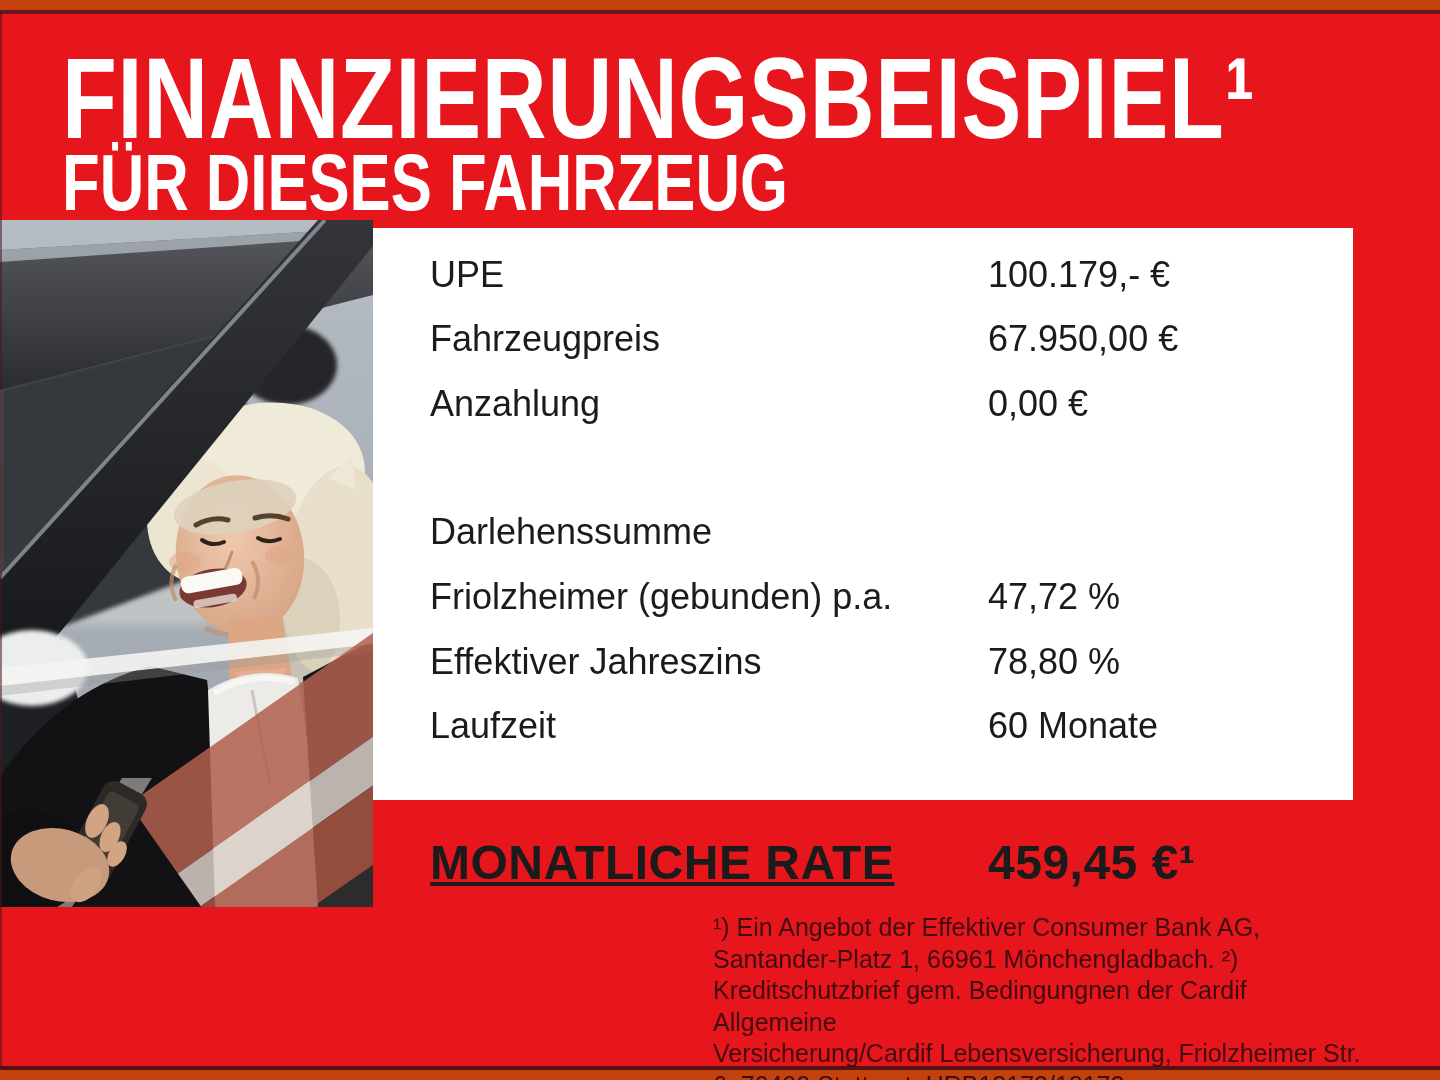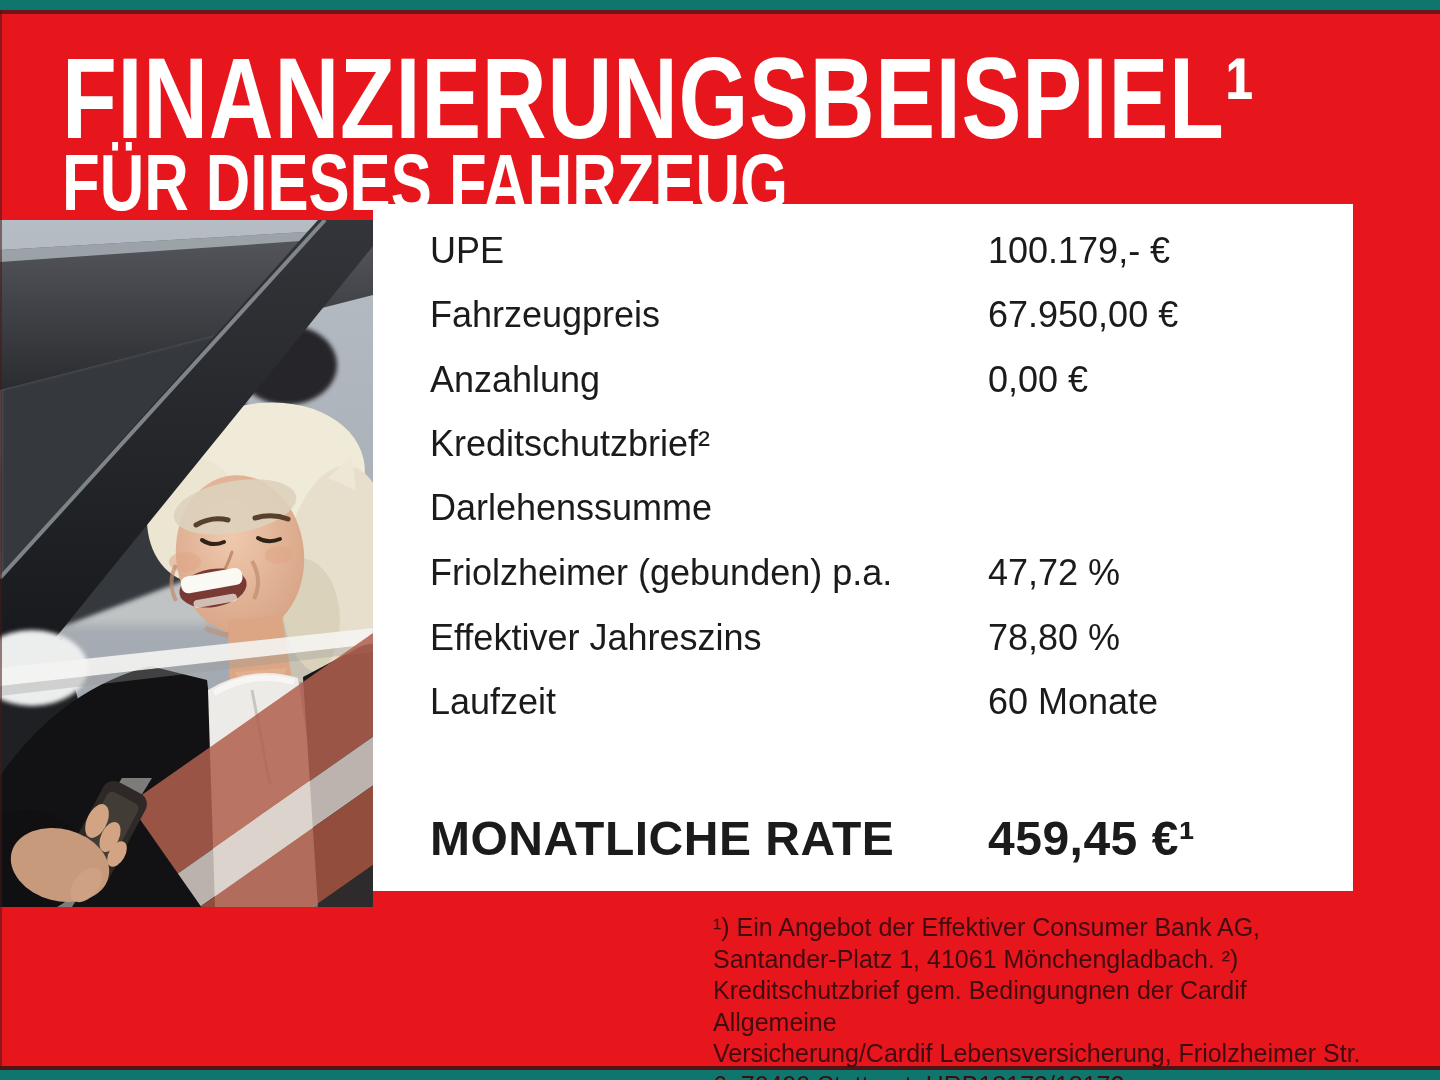--- a/index.html
+++ b/index.html
@@ -6,21 +6,21 @@
     --background-red:#e7161d;
     --rule-dark-top:#6b161a;
     --rule-dark-bottom:#551114;
     --panel-white:#ffffff;
     --table-text:#1b1b1b;
     --header-text:#ffffff;
     --footnote-text:#3f0c10;
   }
   html,body{margin:0;padding:0;background:#888;}
   .stage{
-    position:relative;width:1440px;height:1080px;background:#0f766e;
+    position:relative;width:1440px;height:1080px;background:#c2410c;
     overflow:hidden;font-family:"Liberation Sans",sans-serif;
   }
   .red-area{
     position:absolute;left:0;top:10px;width:1440px;height:1060px;
     background:var(--background-red);
     border-top:4px solid var(--rule-dark-top);
     border-bottom:4px solid var(--rule-dark-bottom);
     box-sizing:border-box;
   }
   .left-edge{
@@ -37,37 +37,37 @@
     position:absolute;left:62px;top:143px;z-index:5;
     color:var(--header-text);font-weight:bold;font-size:79px;line-height:1.02;
     white-space:nowrap;transform:scaleX(.78);transform-origin:left top;
   }
   .photo{
     position:absolute;left:0;top:220px;width:373px;height:687px;
     overflow:hidden;z-index:6;background:#9aa1a8;
   }
   .photo svg{display:block;width:100%;height:100%;}
   .panel{
-    position:absolute;left:373px;top:204px;width:980px;height:687px;
+    position:absolute;left:373px;top:228px;width:980px;height:572px;
     background:var(--panel-white);z-index:6;
   }
   .row{
     position:absolute;left:57px;width:910px;height:64px;
     display:flex;align-items:center;
     font-size:36px;color:var(--table-text);
   }
   .row .lab{width:558px;flex:0 0 558px;}
   .row .val{white-space:nowrap;}
   .row.r0{top:15px}.row.r1{top:79px}.row.r2{top:144px}.row.r3{top:208px}
   .row.r4{top:272px}.row.r5{top:337px}.row.r6{top:402px}.row.r7{top:466px}
   .row.r8{top:533px}
   .row.highlight{
     top:596px;height:76px;font-size:48px;font-weight:bold;letter-spacing:.5px;
   }
-  .row.highlight .lab{width:558px;flex:0 0 558px;}
+  .row.highlight .lab{width:558px;flex:0 0 558px;text-decoration:underline;}
   .foot{
     position:absolute;left:713px;top:912px;width:660px;z-index:5;
     font-size:25px;line-height:31.5px;color:var(--footnote-text);
   }
 </style>
 </head>
 <body>
 
 <div class="stage">
 
@@ -187,24 +187,20 @@
       <span class="val">100.179,- €</span>
     </div>
     <div class="row r1">
       <span class="lab">Fahrzeugpreis</span>
       <span class="val">67.950,00 €</span>
     </div>
     <div class="row r2">
       <span class="lab">Anzahlung</span>
       <span class="val">0,00 €</span>
     </div>
-    <div class="row r3">
-      <span class="lab">Kreditschutzbrief²</span>
-      <span class="val"></span>
-    </div>
     <div class="row r4">
       <span class="lab">Darlehenssumme</span>
     </div>
     <div class="row r5">
       <span class="lab">Friolzheimer (gebunden) p.a.</span>
       <span class="val">47,72 %</span>
     </div>
     <div class="row r6">
       <span class="lab">Effektiver Jahreszins</span>
       <span class="val">78,80 %</span>
@@ -214,19 +210,19 @@
       <span class="val">60 Monate</span>
     </div>
     <div class="row highlight">
       <span class="lab">MONATLICHE RATE</span>
       <span class="val">459,45 €¹</span>
     </div>
   </div>
 
   <div class="foot">
     <div>¹) Ein Angebot der Effektiver Consumer Bank AG,</div>
-    <div>Santander-Platz 1, 41061 Mönchengladbach. ²)</div>
+    <div>Santander-Platz 1, 66961 Mönchengladbach. ²)</div>
     <div>Kreditschutzbrief gem. Bedingungnen der Cardif Allgemeine</div>
     <div>Versicherung/Cardif Lebensversicherung, Friolzheimer Str.</div>
     <div>6, 70499 Stuttgart; HRB18173/18172.</div>
   </div>
 
 </div>
 
 </body></html>

